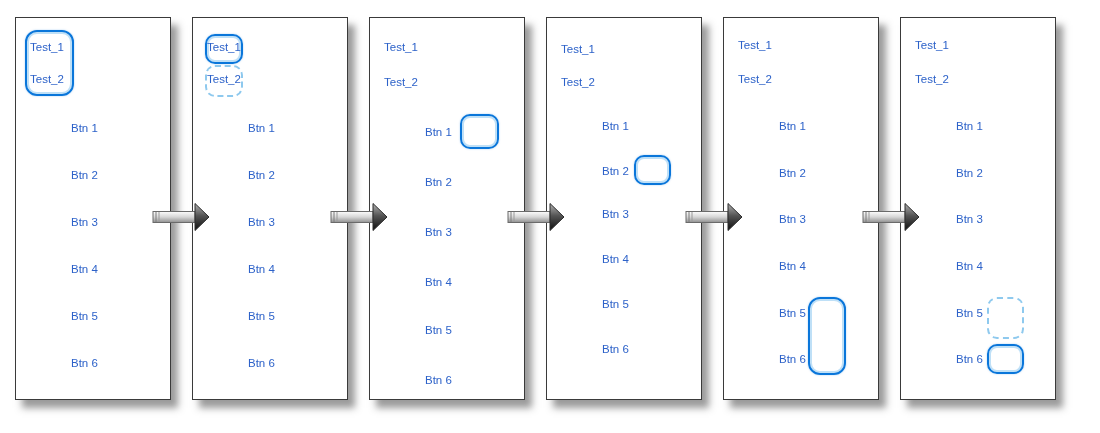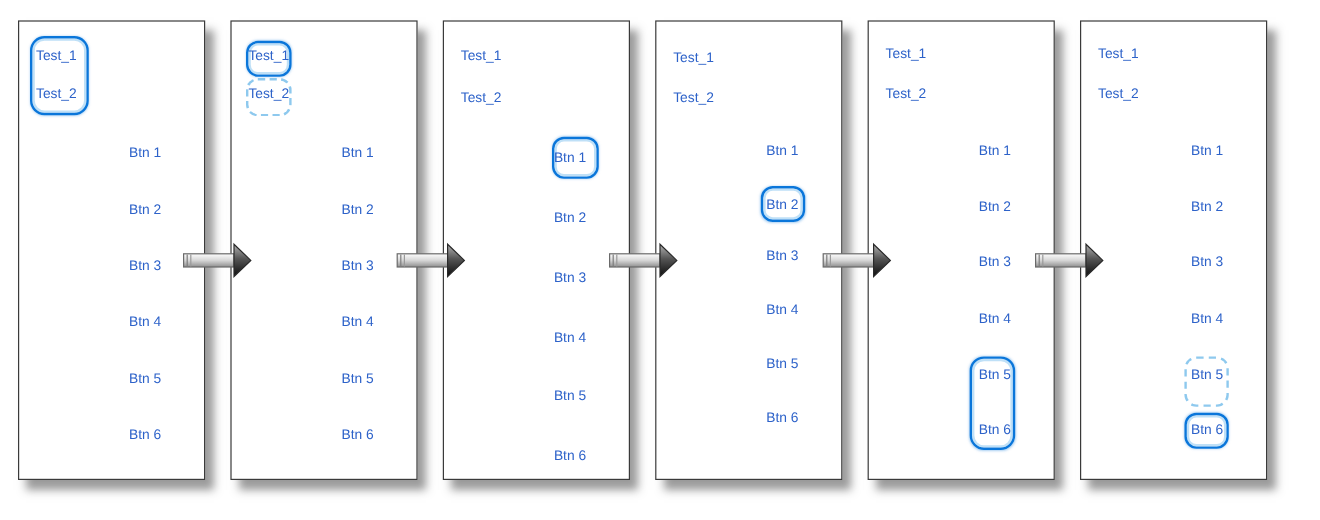--- a/index.html
+++ b/index.html
@@ -23,21 +23,21 @@
   }
 
   .label {
     position: absolute;
     height: 16px; line-height: 16px;
     font-size: 11.5px;
     color: #2d62c9;
     white-space: nowrap;
   }
   .t { left: 14px; }
-  .b { left: 55px; width: 100px; text-align: center; }
+  .b { left: 55px; width: 100px; text-align: left; }
 
   .ring {
     position: absolute;
     border-radius: 10px;
     background: transparent;
     pointer-events: none;
   }
   .ring.solid {
     border: 2px solid #0a76da;
     box-shadow: inset 0 0 0 2px #bfe0f7, 0 0 2px rgba(10,118,218,0.35);

